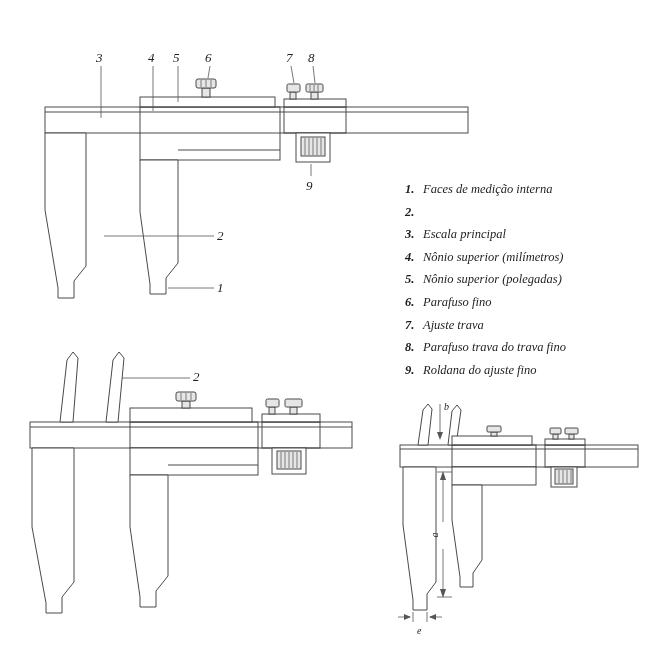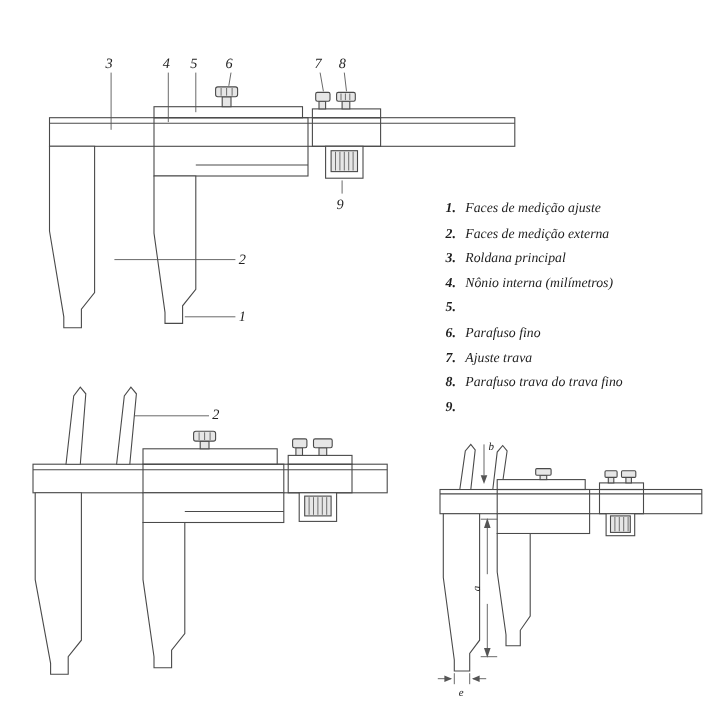--- a/index.html
+++ b/index.html
@@ -211,47 +211,48 @@
 
   <span class="callout" style="left:193px;top:370px">2</span>
 
   <span class="dim" style="left:444px;top:402px">b</span>
   <span class="dim dim-a" style="left:432px;top:530px">a</span>
   <span class="dim" style="left:417px;top:626px">e</span>
 
   <div class="legend">
     <div class="legend-row">
       <span class="legend-num">1.</span>
-      <span class="legend-label">Faces de medição ajuste</span>
+      <span class="legend-label">Faces de medição interna</span>
     </div>
     <div class="legend-row">
       <span class="legend-num">2.</span>
-      <span class="legend-label">Faces de medição externa</span>
     </div>
     <div class="legend-row">
       <span class="legend-num">3.</span>
-      <span class="legend-label">Roldana principal</span>
+      <span class="legend-label">Escala principal</span>
     </div>
     <div class="legend-row">
       <span class="legend-num">4.</span>
-      <span class="legend-label">Nônio interna (milímetros)</span>
+      <span class="legend-label">Nônio superior (milímetros)</span>
     </div>
     <div class="legend-row">
       <span class="legend-num">5.</span>
+      <span class="legend-label">Nônio superior (polegadas)</span>
     </div>
     <div class="legend-row">
       <span class="legend-num">6.</span>
       <span class="legend-label">Parafuso fino</span>
     </div>
     <div class="legend-row">
       <span class="legend-num">7.</span>
       <span class="legend-label">Ajuste trava</span>
     </div>
     <div class="legend-row">
       <span class="legend-num">8.</span>
       <span class="legend-label">Parafuso trava do trava fino</span>
     </div>
     <div class="legend-row">
       <span class="legend-num">9.</span>
+      <span class="legend-label">Roldana do ajuste fino</span>
     </div>
   </div>
 
 </div>
 
 </body></html>

